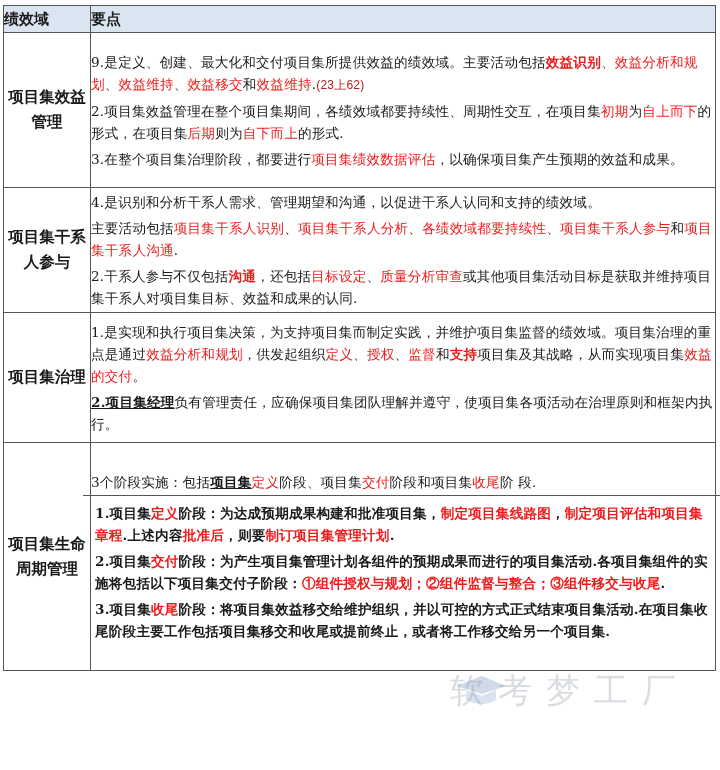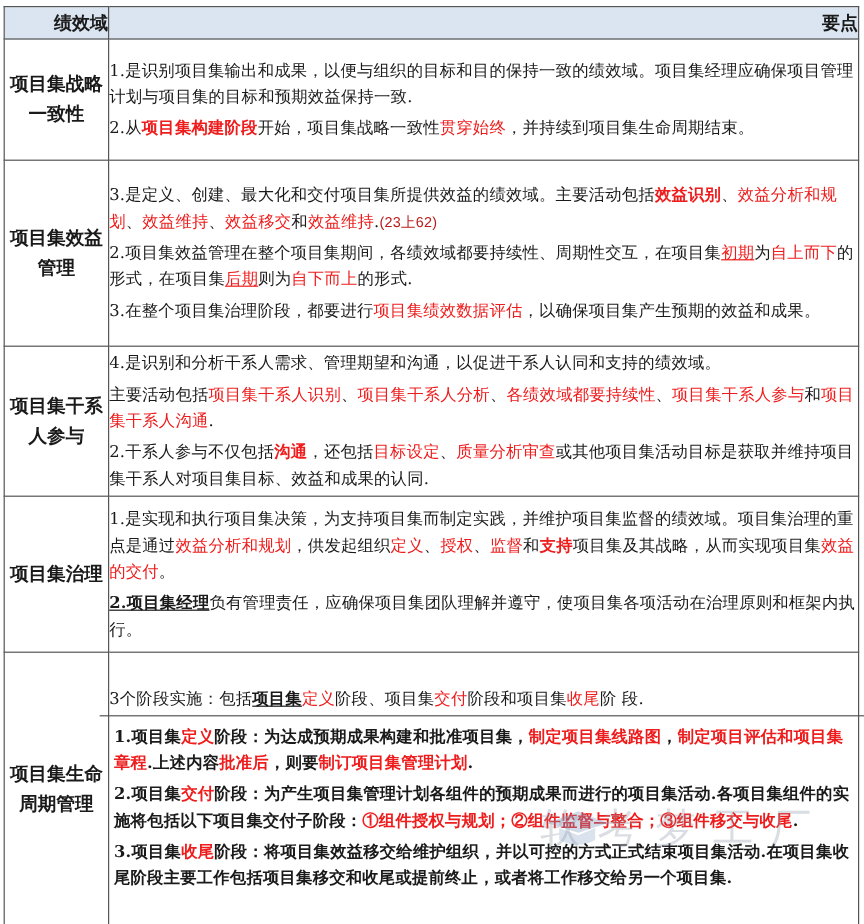--- a/index.html
+++ b/index.html
@@ -1,57 +1,50 @@
 <!DOCTYPE html>
 <html><head>
   <meta charset="utf-8">
   <style>
     html, body { margin: 0; padding: 0; background: #ffffff; }
     body { width: 720px; height: 770px; overflow: hidden; position: relative; font-family: "DejaVu Serif", "Liberation Serif", serif; color: #1a1a1a; }
     table.main { position: absolute; left: 3px; top: 5px; width: 713px; border-collapse: collapse; table-layout: fixed; }
     table.main td, table.main th { border: 1.5px solid #555; vertical-align: middle; padding: 0; }
-    th.hdr { background: #dbe5f1; height: 26px; font-size: 15px; font-weight: bold; text-align: right; }
+    th.hdr { background: #dbe5f1; height: 26px; font-size: 15px; font-weight: bold; text-align: left; }
     td.domain { width: 87px; text-align: center; font-family: "DejaVu Sans", "Liberation Sans", sans-serif; font-weight: bold; font-size: 15.5px; line-height: 25px; padding: 0 6px; }
     td.points { padding: 4px 6px 4px 8px; font-size: 13.6px; line-height: 22px; letter-spacing: 0.2px; }
     .para { margin: 0; padding: 2px 0; }
     .r { color: #ee1c1c; }
     .rb { color: #ee1c1c; font-weight: bold; }
     .b { font-weight: bold; text-decoration: underline; }
     .g { color: #b91c1c; font-family: "Liberation Sans", sans-serif; font-size: 12px; }
-    .u { text-decoration: underline; }
+    .u { }
     .sub { border-top: 1.5px solid #555; margin: 0 -6px 0 -8px; padding: 4px 6px 0 12px; font-weight: bold; }
     .watermark { position: absolute; left: 450px; top: 668px; font-family: Liberation Serif, serif; font-size: 34px; color: rgba(150,160,175,0.35); letter-spacing: 14px; pointer-events: none; }
     .wm-cap { position: absolute; left: 452px; top: 672px; width: 56px; height: 36px; pointer-events: none; }
   </style>
 </head>
 <body>
 
 <table class="main">
   <colgroup>
       <col style="width:87px">
       <col>
     </colgroup>
   <thead>
     <tr>
       <th class="hdr">绩效域</th>
       <th class="hdr">要点</th>
     </tr>
   </thead>
   <tbody>
-    <tr style="height:101px">
-      <td class="domain">项目集战略一致性</td>
-      <td class="points">
-        <p class="para"><span>1.是识别项目集输出和成果，以便与组织的目标和目的保持一致的绩效域。项目集经理应确保项目管理计划与项目集的目标和预期效益保持一致.</span></p>
-        <p class="para"><span>2.从</span><span class="rb">项目集构建阶段</span><span>开始，项目集战略一致性</span><span class="r">贯穿始终</span><span>，并持续到项目集生命周期结束。</span></p>
-      </td>
-    </tr>
     <tr style="height:155px">
       <td class="domain">项目集效益管理</td>
       <td class="points">
-        <p class="para"><span>3.是定义、创建、最大化和交付项目集所提供效益的绩效域。主要活动包括</span><span class="rb">效益识别</span><span>、</span><span class="r">效益分析和规划</span><span>、</span><span class="r">效益维持</span><span>、</span><span class="r">效益移交</span><span>和</span><span class="r">效益维持</span><span>.</span><span class="g">(23上62)</span></p>
+        <p class="para"><span>9.是定义、创建、最大化和交付项目集所提供效益的绩效域。主要活动包括</span><span class="rb">效益识别</span><span>、</span><span class="r">效益分析和规划</span><span>、</span><span class="r">效益维持</span><span>、</span><span class="r">效益移交</span><span>和</span><span class="r">效益维持</span><span>.</span><span class="g">(23上62)</span></p>
         <p class="para"><span>2.项目集效益管理在整个项目集期间，各绩效域都要持续性、周期性交互，在项目集</span><span class="r u">初期</span><span>为</span><span class="r">自上而下</span><span>的形式，在项目集</span><span class="r u">后期</span><span>则为</span><span class="r">自下而上</span><span>的形式.</span></p>
         <p class="para"><span>3.在整个项目集治理阶段，都要进行</span><span class="r">项目集绩效数据评估</span><span>，以确保项目集产生预期的效益和成果。</span></p>
       </td>
     </tr>
     <tr style="height:125px">
       <td class="domain">项目集干系人参与</td>
       <td class="points">
         <p class="para"><span>4.是识别和分析干系人需求、管理期望和沟通，以促进干系人认同和支持的绩效域。</span></p>
         <p class="para"><span>主要活动包括</span><span class="r">项目集干系人识别</span><span>、</span><span class="r">项目集干系人分析</span><span>、</span><span class="r">各绩效域都要持续性</span><span>、</span><span class="r">项目集干系人参与</span><span>和</span><span class="r">项目集干系人沟通</span><span>.</span></p>
         <p class="para"><span>2.干系人参与不仅包括</span><span class="rb">沟通</span><span>，还包括</span><span class="r">目标设定</span><span>、</span><span class="r">质量分析审查</span><span>或其他项目集活动目标是获取并维持项目集干系人对项目集目标、效益和成果的认同.</span></p>

